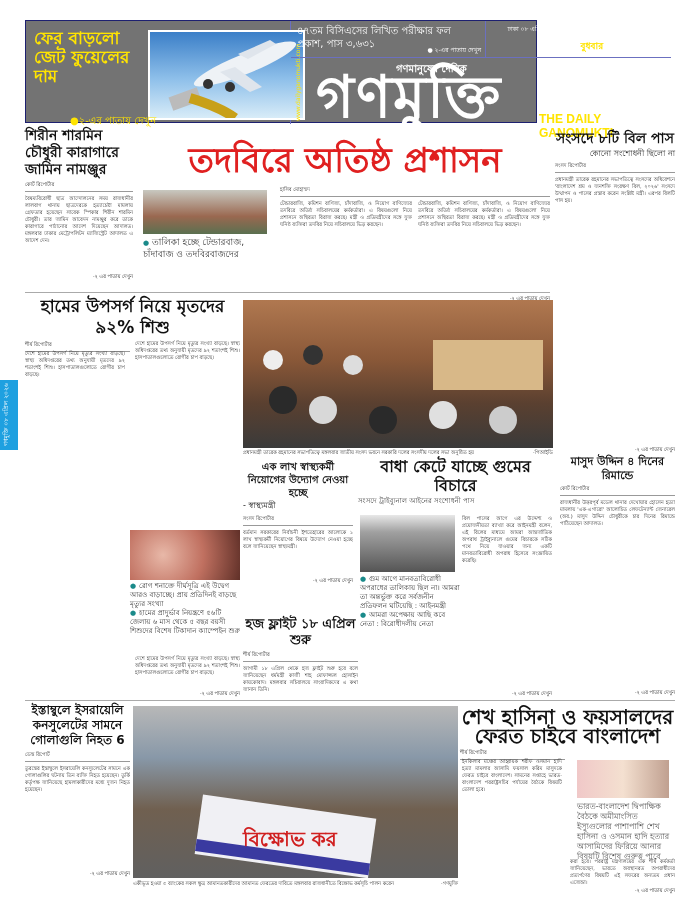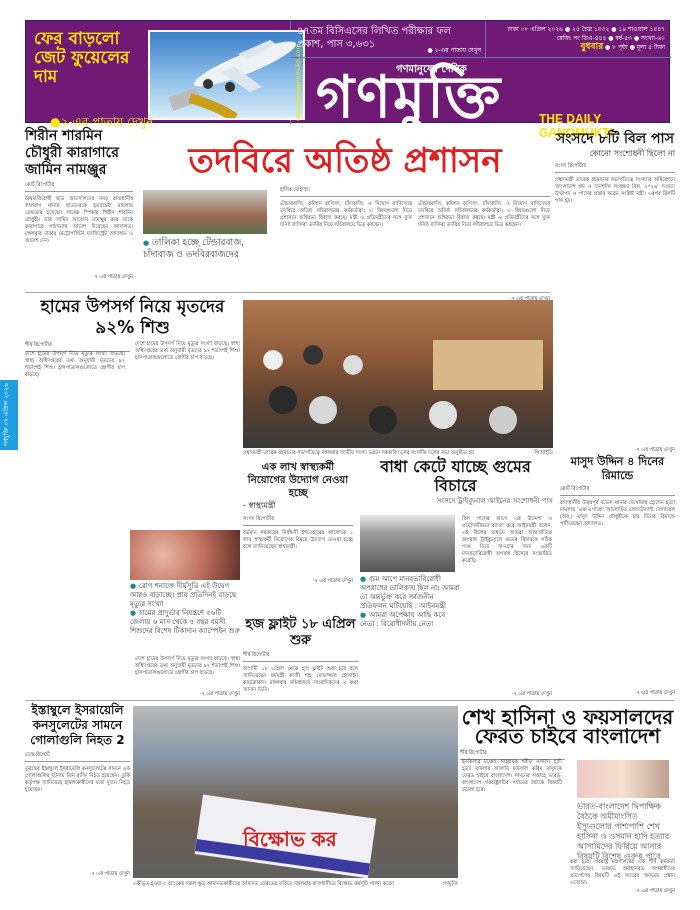--- a/index.html
+++ b/index.html
@@ -1,23 +1,23 @@
 <!DOCTYPE html>
 <html><head>
 <meta charset="utf-8">
 <style>
 *{box-sizing:border-box;margin:0;padding:0}
 html,body{width:700px;height:910px;background:#fff;overflow:hidden}
 body{position:relative;font-family:"DejaVu Sans",sans-serif;color:#111}
 .abs{position:absolute}
-.masthead{left:25px;top:20px;width:645px;height:103px;background:#701a75;border:1px solid #1d2070}
+.masthead{left:25px;top:20px;width:512px;height:103px;background:#737373;border:1px solid #1d2070}
 .ad-box{left:0;top:0;width:265px;height:103px;border-right:1px solid #6b70c0}
 .ad-title{left:8px;top:8px;width:105px;color:#ffe400;font-size:17px;line-height:19px;font-weight:bold}
 .ad-img{left:122px;top:9px;width:157px;height:90px;background:linear-gradient(180deg,#3b7fc8 0%,#8fc0ea 55%,#d8ecf8 100%);border:2px solid #fff}
-.ad-more{left:24px;top:108px;font-size:12px;color:#ffe400}
+.ad-more{left:44px;top:108px;font-size:10px;color:#ffe400}
 .topstory{left:265px;top:0;width:195px;height:37px;border-right:1px solid #6b70c0;border-bottom:1px solid #6b70c0;color:#fff;font-size:10px;line-height:13px;padding:3px 6px}
 .topstory-more{right:4px;bottom:1px;font-size:6px;color:#fff}
 .dateline{left:460px;top:0;width:185px;height:37px;border-bottom:1px solid #6b70c0;color:#fff;font-size:6px;line-height:9px;text-align:right;padding:3px 6px}
 .dateline b{font-size:9px;color:#fff}
 .dateline .y{color:#ffe400}
 .url-vert{left:268px;top:42px;width:10px;height:58px;color:#ffe400;font-size:6px;writing-mode:vertical-rl;transform:rotate(180deg);text-align:center}
 .tagline{left:370px;top:40px;color:#fff;font-size:10px;font-weight:bold}
 .logo{left:290px;top:46px;color:#fff;font-size:58px;font-weight:bold;line-height:60px;letter-spacing:2px;font-family:"DejaVu Serif",serif}
 .logo-en{left:513px;top:91px;color:#ffe400;font-size:12px;font-weight:bold;font-family:"Liberation Sans",sans-serif}
 .hl{font-weight:bold;color:#111;text-align:center}
@@ -142,41 +142,41 @@
 
 <div class="abs" style="left:243px;top:616px;width:115px">
   <div class="hl" style="font-size:13px;line-height:16px">হজ ফ্লাইট ১৮ এপ্রিল শুরু</div>
   <div class="byline" style="margin-top:3px">শীর্ষ রিপোর্টার</div>
   <div class="body-txt" style="height:62px;margin-top:3px">আগামী ১৮ এপ্রিল থেকে হজ ফ্লাইট শুরু হবে বলে জানিয়েছেন ধর্মমন্ত্রী কাজী শাহ মোফাজ্জল হোসাইন কায়কোবাদ। মঙ্গলবার সচিবালয়ে সাংবাদিকদের এ কথা জানান তিনি।</div>
   <div class="more">-২ এর পাতায় দেখুন</div>
 </div>
 
 <div class="abs" style="left:358px;top:457px;width:195px">
   <div class="hl" style="font-size:16px;line-height:19px">বাধা কেটে যাচ্ছে গুমের বিচারে</div>
-  <div style="font-size:7px;text-align:right;color:#444">সংসদে ট্রাইব্যুনাল আইনের সংশোধনী পাস</div>
+  <div style="font-size:7px;text-align:left;color:#444">সংসদে ট্রাইব্যুনাল আইনের সংশোধনী পাস</div>
 </div>
 <div class="abs photo" style="left:360px;top:515px;width:95px;height:57px;background:linear-gradient(180deg,#e8e8e8 0%,#a0a0a0 30%,#555 100%)"></div>
 <div class="abs" style="left:360px;top:575px;width:100px">
   <div class="bullet" style="font-size:7px;line-height:9px">গুম আগে মানবতাবিরোধী অপরাধের তালিকায় ছিল না। আমরা তা অন্তর্ভুক্ত করে সর্বজনীন প্রতিফলন ঘটিয়েছি : আইনমন্ত্রী</div>
   <div class="bullet" style="font-size:7px;line-height:9px">আমরা অপেক্ষায় আছি কবে নেতা : বিরোধীদলীয় নেতা</div>
 </div>
 <div class="abs body-txt" style="left:462px;top:515px;width:90px;height:175px">বিল পাসের আগে এর উদ্দেশ্য ও প্রয়োজনীয়তা ব্যাখ্যা করে আইনমন্ত্রী বলেন, এই বিলের মাধ্যমে আমরা আন্তর্জাতিক অপরাধ ট্রাইব্যুনালে গুমের বিচারকে সঠিক পথে নিয়ে যাওয়ার জন্য একটি মানবতাবিরোধী অপরাধ হিসেবে সংজ্ঞায়িত করেছি।</div>
 <div class="abs more" style="left:462px;top:690px;width:90px">-২ এর পাতায় দেখুন</div>
 
 <div class="abs" style="left:560px;top:455px;width:115px">
   <div class="hl" style="font-size:11px;line-height:14px">মাসুদ উদ্দিন ৪ দিনের রিমান্ডে</div>
   <div class="byline" style="margin-top:2px">কোর্ট রিপোর্টার</div>
   <div class="body-txt" style="height:190px;margin-top:3px">রাজধানীর উত্তরপূর্ব মডেল থানার দেখোয়ার হোসেন হত্যা মামলায় 'এক-এগারো' আলোচিত লেফটেন্যান্ট জেনারেল (অব.) মাসুদ উদ্দিন চৌধুরীকে চার দিনের রিমান্ডে পাঠিয়েছেন আদালত।</div>
   <div class="more">-২ এর পাতায় দেখুন</div>
 </div>
 
 <div class="abs rule-h" style="left:25px;top:700px;width:650px"></div>
 
 <div class="abs" style="left:25px;top:703px;width:105px">
-  <div class="hl" style="font-size:12px;line-height:15px">ইস্তাম্বুলে ইসরায়েলি কনসুলেটের সামনে গোলাগুলি নিহত 2</div>
+  <div class="hl" style="font-size:12px;line-height:15px">ইস্তাম্বুলে ইসরায়েলি কনসুলেটের সামনে গোলাগুলি নিহত 6</div>
   <div class="byline" style="margin-top:3px">ডেস্ক রিপোর্ট</div>
   <div class="body-txt" style="height:105px;margin-top:3px">তুরস্কের ইস্তাম্বুলে ইসরায়েলি কনস্যুলেটের সামনে এক গোলাগুলির ঘটনায় তিন ব্যক্তি নিহত হয়েছেন। তুর্কি কর্তৃপক্ষ জানিয়েছে হামলাকারীদের মধ্যে দুজন নিহত হয়েছেন।</div>
   <div class="more">-২ এর পাতায় দেখুন</div>
 </div>
 
 <div class="abs photo" style="left:133px;top:706px;width:325px;height:172px;background:linear-gradient(180deg,#b8b8b8 0%,#8898a8 30%,#706050 60%,#606060 100%)">
   <svg width="325" height="172">
     <rect x="65" y="100" width="175" height="60" fill="#f0f0f4" transform="rotate(8 150 130)"></rect>
     <rect x="65" y="145" width="175" height="12" fill="#3a3aa0" transform="rotate(8 150 130)"></rect>
   </svg>

